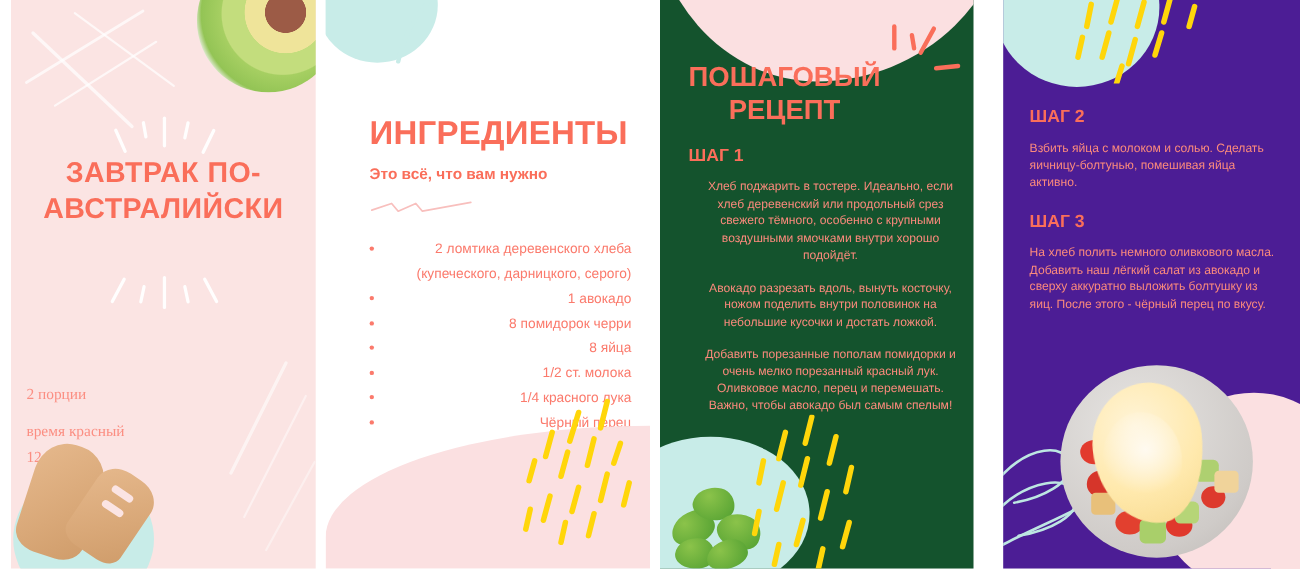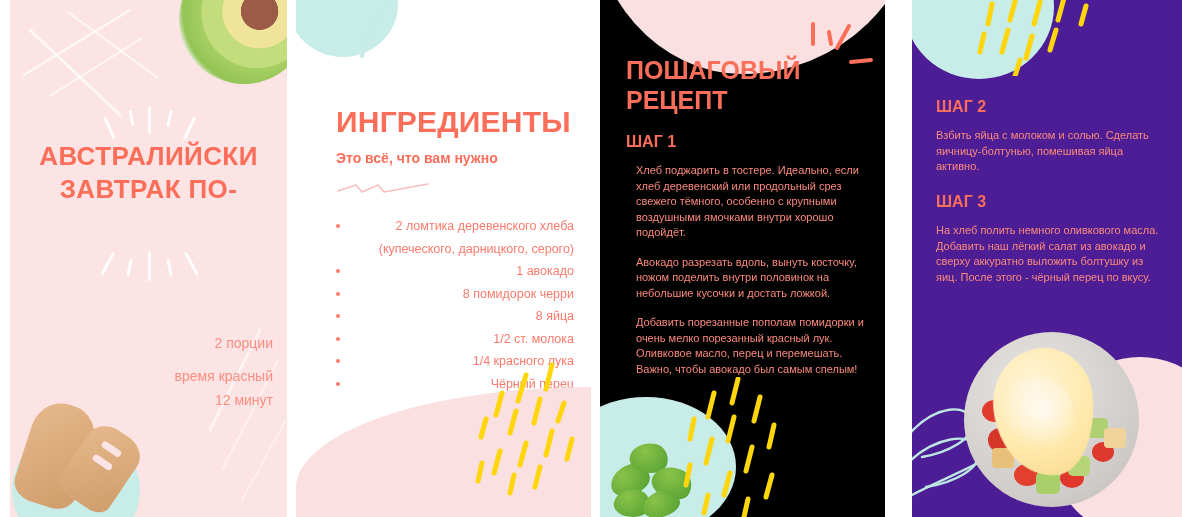--- a/index.html
+++ b/index.html
@@ -7,21 +7,21 @@
     width: 1182px; height: 517px;
     background: #ffffff;
     font-family: "Liberation Sans", sans-serif;
     overflow: hidden;
   }
   .board { position: relative; width: 1182px; height: 517px; background:#fff; }
 
   .panel { position: absolute; top: 0; height: 517px; overflow: hidden; }
   .p1 { left: 10px;  width: 277px; background: #fbe4e3; }
   .p2 { left: 296px; width: 295px; background: #ffffff; text-align: right; }
-  .p3 { left: 600px; width: 285px; background: #000000; }
+  .p3 { left: 600px; width: 285px; background: #14532d; text-align: center; }
   .p4 { left: 912px; width: 278px; background: #4c1d95; }
 
   
   .mint   { position:absolute; background:#c8ece8; border-radius:50%; }
 
   
   .p1 .streaks { position:absolute; inset:0; }
   .avocado {
     position:absolute; right:-22px; top:-46px; width:130px; height:130px;
     border-radius:50%;
@@ -33,22 +33,22 @@
   }
   .burst { position:absolute; width:140px; height:60px; }
   .burst i { position:absolute; background:#fff; border-radius:3px; opacity:.95; }
 
   .p1-title {
     position:absolute; left:14px; right:14px; top:140px;
     text-align:center; color:#fa6e5a; font-weight:bold;
     font-size:26px; line-height:33px; letter-spacing:.4px;
   }
   .p1-meta {
-    position:absolute; left:14px; right:14px; top:331px;
-    text-align:right; color:#fb8e82; font-size:14px; line-height:24px;
+    position:absolute; left:14px; right:14px; top:348px;
+    text-align:left; color:#fb8e82; font-size:14px; line-height:24px;font-family:Liberation Serif, serif;
   }
   .p1-meta .gap { display:block; height:9px; }
 
   .utensils { position:absolute; left:-4px; bottom:-6px; width:150px; height:130px; }
   .spatula, .forkhead {
     position:absolute; background:linear-gradient(135deg,#e6b98d,#d9a878 60%,#cf9c6a);
   }
   .spatula {
     left:18px; top:10px; width:64px; height:104px;
     border-radius:46% 46% 34% 34% / 30% 30% 18% 18%;
@@ -186,22 +186,22 @@
 
     <div class="burst" style="left:68px; top:245px;">
       <i style="left:28px; top:6px;   width:3px; height:26px; transform:rotate(28deg);"></i>
       <i style="left:50px; top:14px;  width:3px; height:17px; transform:rotate(12deg);"></i>
       <i style="left:70px; top:6px;   width:3px; height:30px;"></i>
       <i style="left:90px; top:14px;  width:3px; height:17px; transform:rotate(-12deg);"></i>
       <i style="left:112px;top:6px;   width:3px; height:26px; transform:rotate(-28deg);"></i>
     </div>
 
     <div class="p1-title">
+      <div>ЗАВТРАК ПО-</div>
       <div>АВСТРАЛИЙСКИ</div>
-      <div>ЗАВТРАК ПО-</div>
     </div>
 
     <div class="p1-meta">
       <div>2 порции</div>
       <span class="gap"></span>
       <div>время красный</div>
       <div>12 минут</div>
     </div>
 
     <div class="mint" style="left:2px; bottom:-34px; width:128px; height:122px;"></div>

